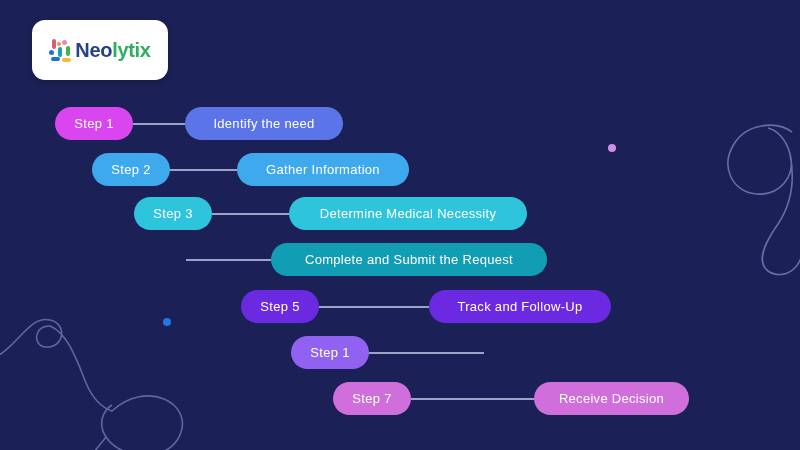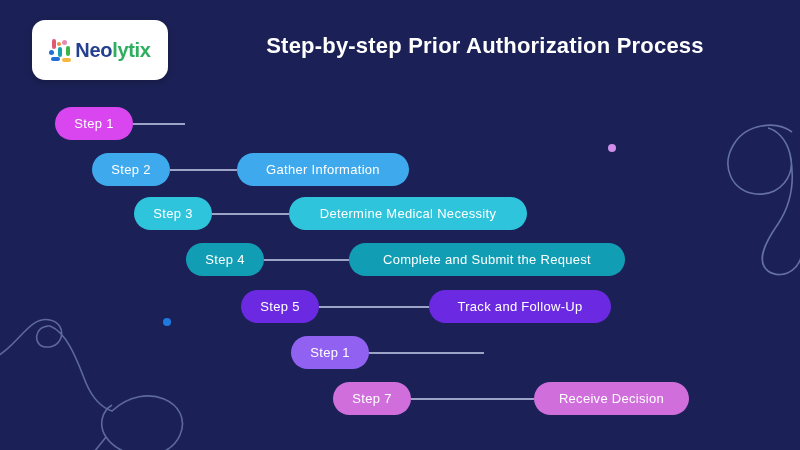--- a/index.html
+++ b/index.html
@@ -98,42 +98,41 @@
         <span class="li-bar2"></span>
       <span class="li-dot2"></span>
         <span class="li-bar3"></span>
         <span class="li-bar4"></span>
       <span class="li-bar5"></span>
         <span class="li-dot3"></span>
     </div>
     <div class="logo-text"><span class="logo-neo">Neo</span><span class="logo-lytix">lytix</span></div>
   </div>
 
-  <div class="title">Step-by-step Prior Authorization Process</div>
 
   <div id="rows">
     <div class="process-row">
       <div class="pill step-pill" style="background: #d946ef;">Step 1</div>
       <div class="connector"></div>
+      <div class="pill label-pill" style="background: rgb(91, 116, 232);">Identify the need</div>
     </div>
 
     <div class="process-row">
       <div class="pill step-pill" style="background: rgb(63, 169, 238);">Step 2</div>
       <div class="connector"></div>
       <div class="pill label-pill" style="background: rgb(63, 169, 238);">Gather Information</div>
     </div>
 
     <div class="process-row">
       <div class="pill step-pill" style="background: rgb(46, 197, 220);">Step 3</div>
       <div class="connector"></div>
       <div class="pill label-pill" style="background: rgb(46, 197, 220);">Determine Medical Necessity</div>
     </div>
 
     <div class="process-row">
-      <div class="pill step-pill" style="background: rgb(17, 157, 179);">Step 4</div>
       <div class="connector"></div>
       <div class="pill label-pill" style="background: rgb(17, 157, 179);">Complete and Submit the Request</div>
     </div>
 
     <div class="process-row">
       <div class="pill step-pill" style="background: rgb(107, 42, 226);">Step 5</div>
       <div class="connector"></div>
       <div class="pill label-pill" style="background: rgb(107, 42, 226);">Track and Follow-Up</div>
     </div>
 

